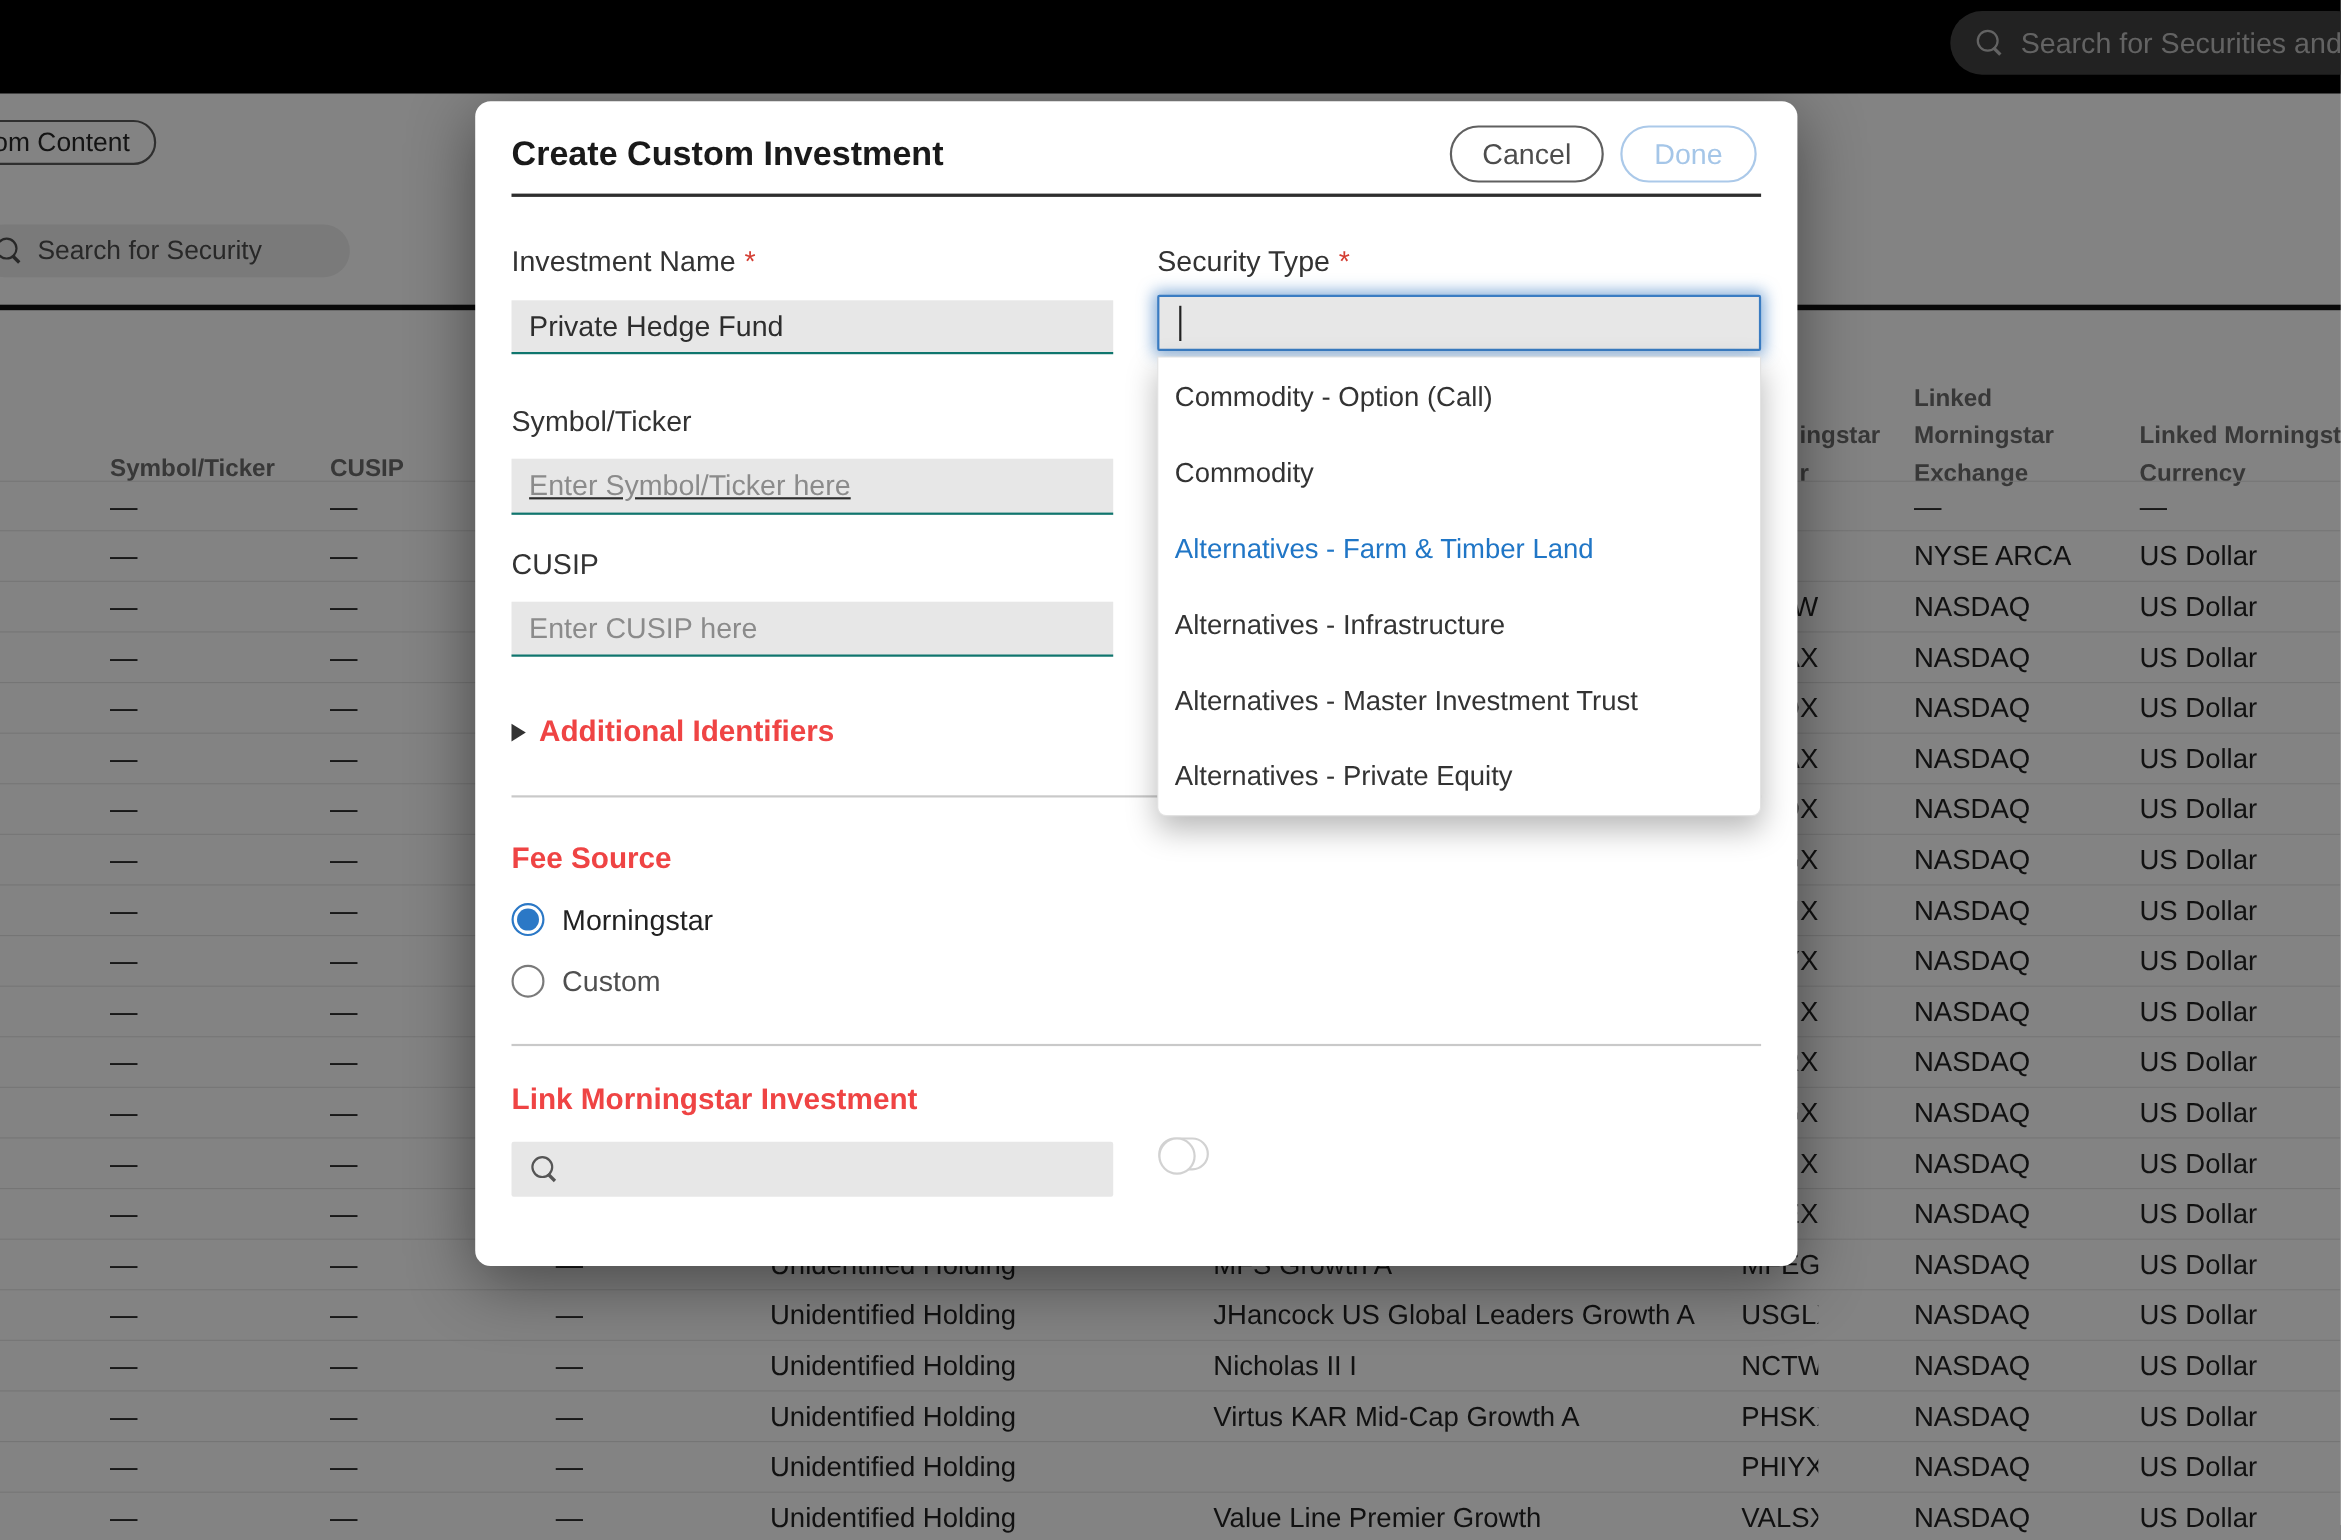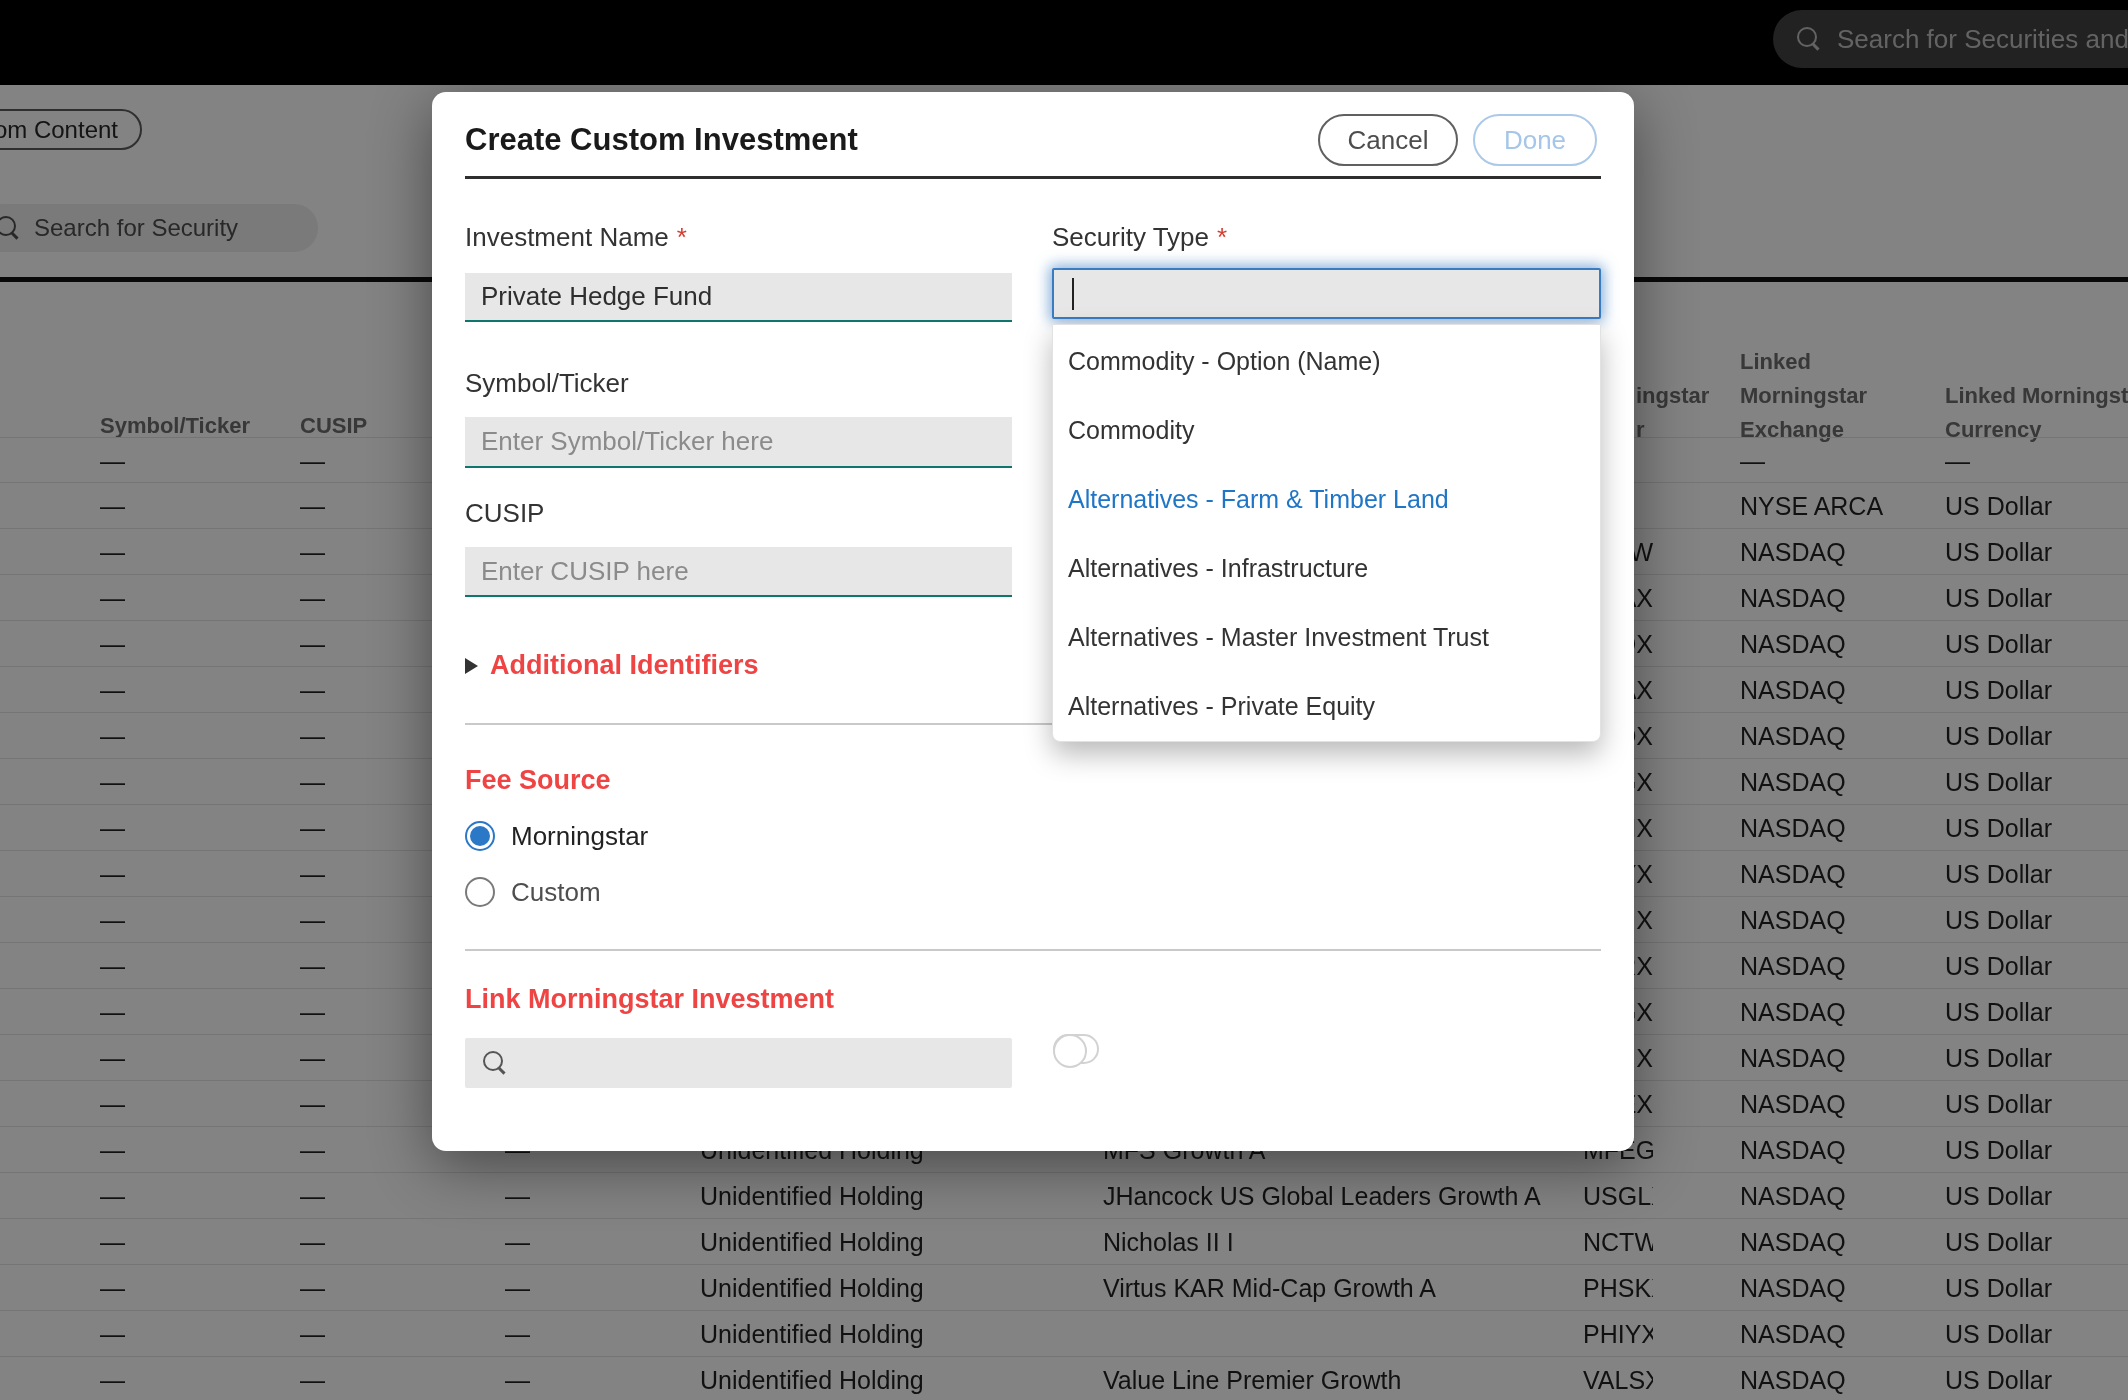--- a/index.html
+++ b/index.html
@@ -371,30 +371,30 @@
   </div>
 
   <div class="m-label" style="left:620px; top:130px;">
     <span>Security Type</span><span class="req">*</span>
   </div>
   <div class="m-input focused" style="left:620px; top:176px; width:549px; height:51px;">
     <span class="caret"></span>
   </div>
 
   <div class="m-dropdown" id="dd-host">
-      <div class="dd-item">Commodity - Option (Name)</div>
+      <div class="dd-item">Commodity - Option (Call)</div>
       <div class="dd-item">Commodity</div>
       <div class="dd-item selected">Alternatives - Farm &amp; Timber Land</div>
       <div class="dd-item">Alternatives - Infrastructure</div>
       <div class="dd-item">Alternatives - Master Investment Trust</div>
       <div class="dd-item">Alternatives - Private Equity</div>
     </div>
 
   <div class="m-label" style="left:33px; top:276px;">Symbol/Ticker</div>
-  <div class="m-input" style="left:33px; top:325px; width:547px; height:51px;">
+  <div class="m-input" style="left:33px; top:325px; width:547px; height:51px;text-decoration:underline;">
     <span class="ph">Enter Symbol/Ticker here</span>
   </div>
 
   <div class="m-label" style="left:33px; top:406px;">CUSIP</div>
   <div class="m-input" style="left:33px; top:455px; width:547px; height:50px;">
     <span class="ph">Enter CUSIP here</span>
   </div>
 
   <div class="m-addl">
     <span class="tri"></span>

